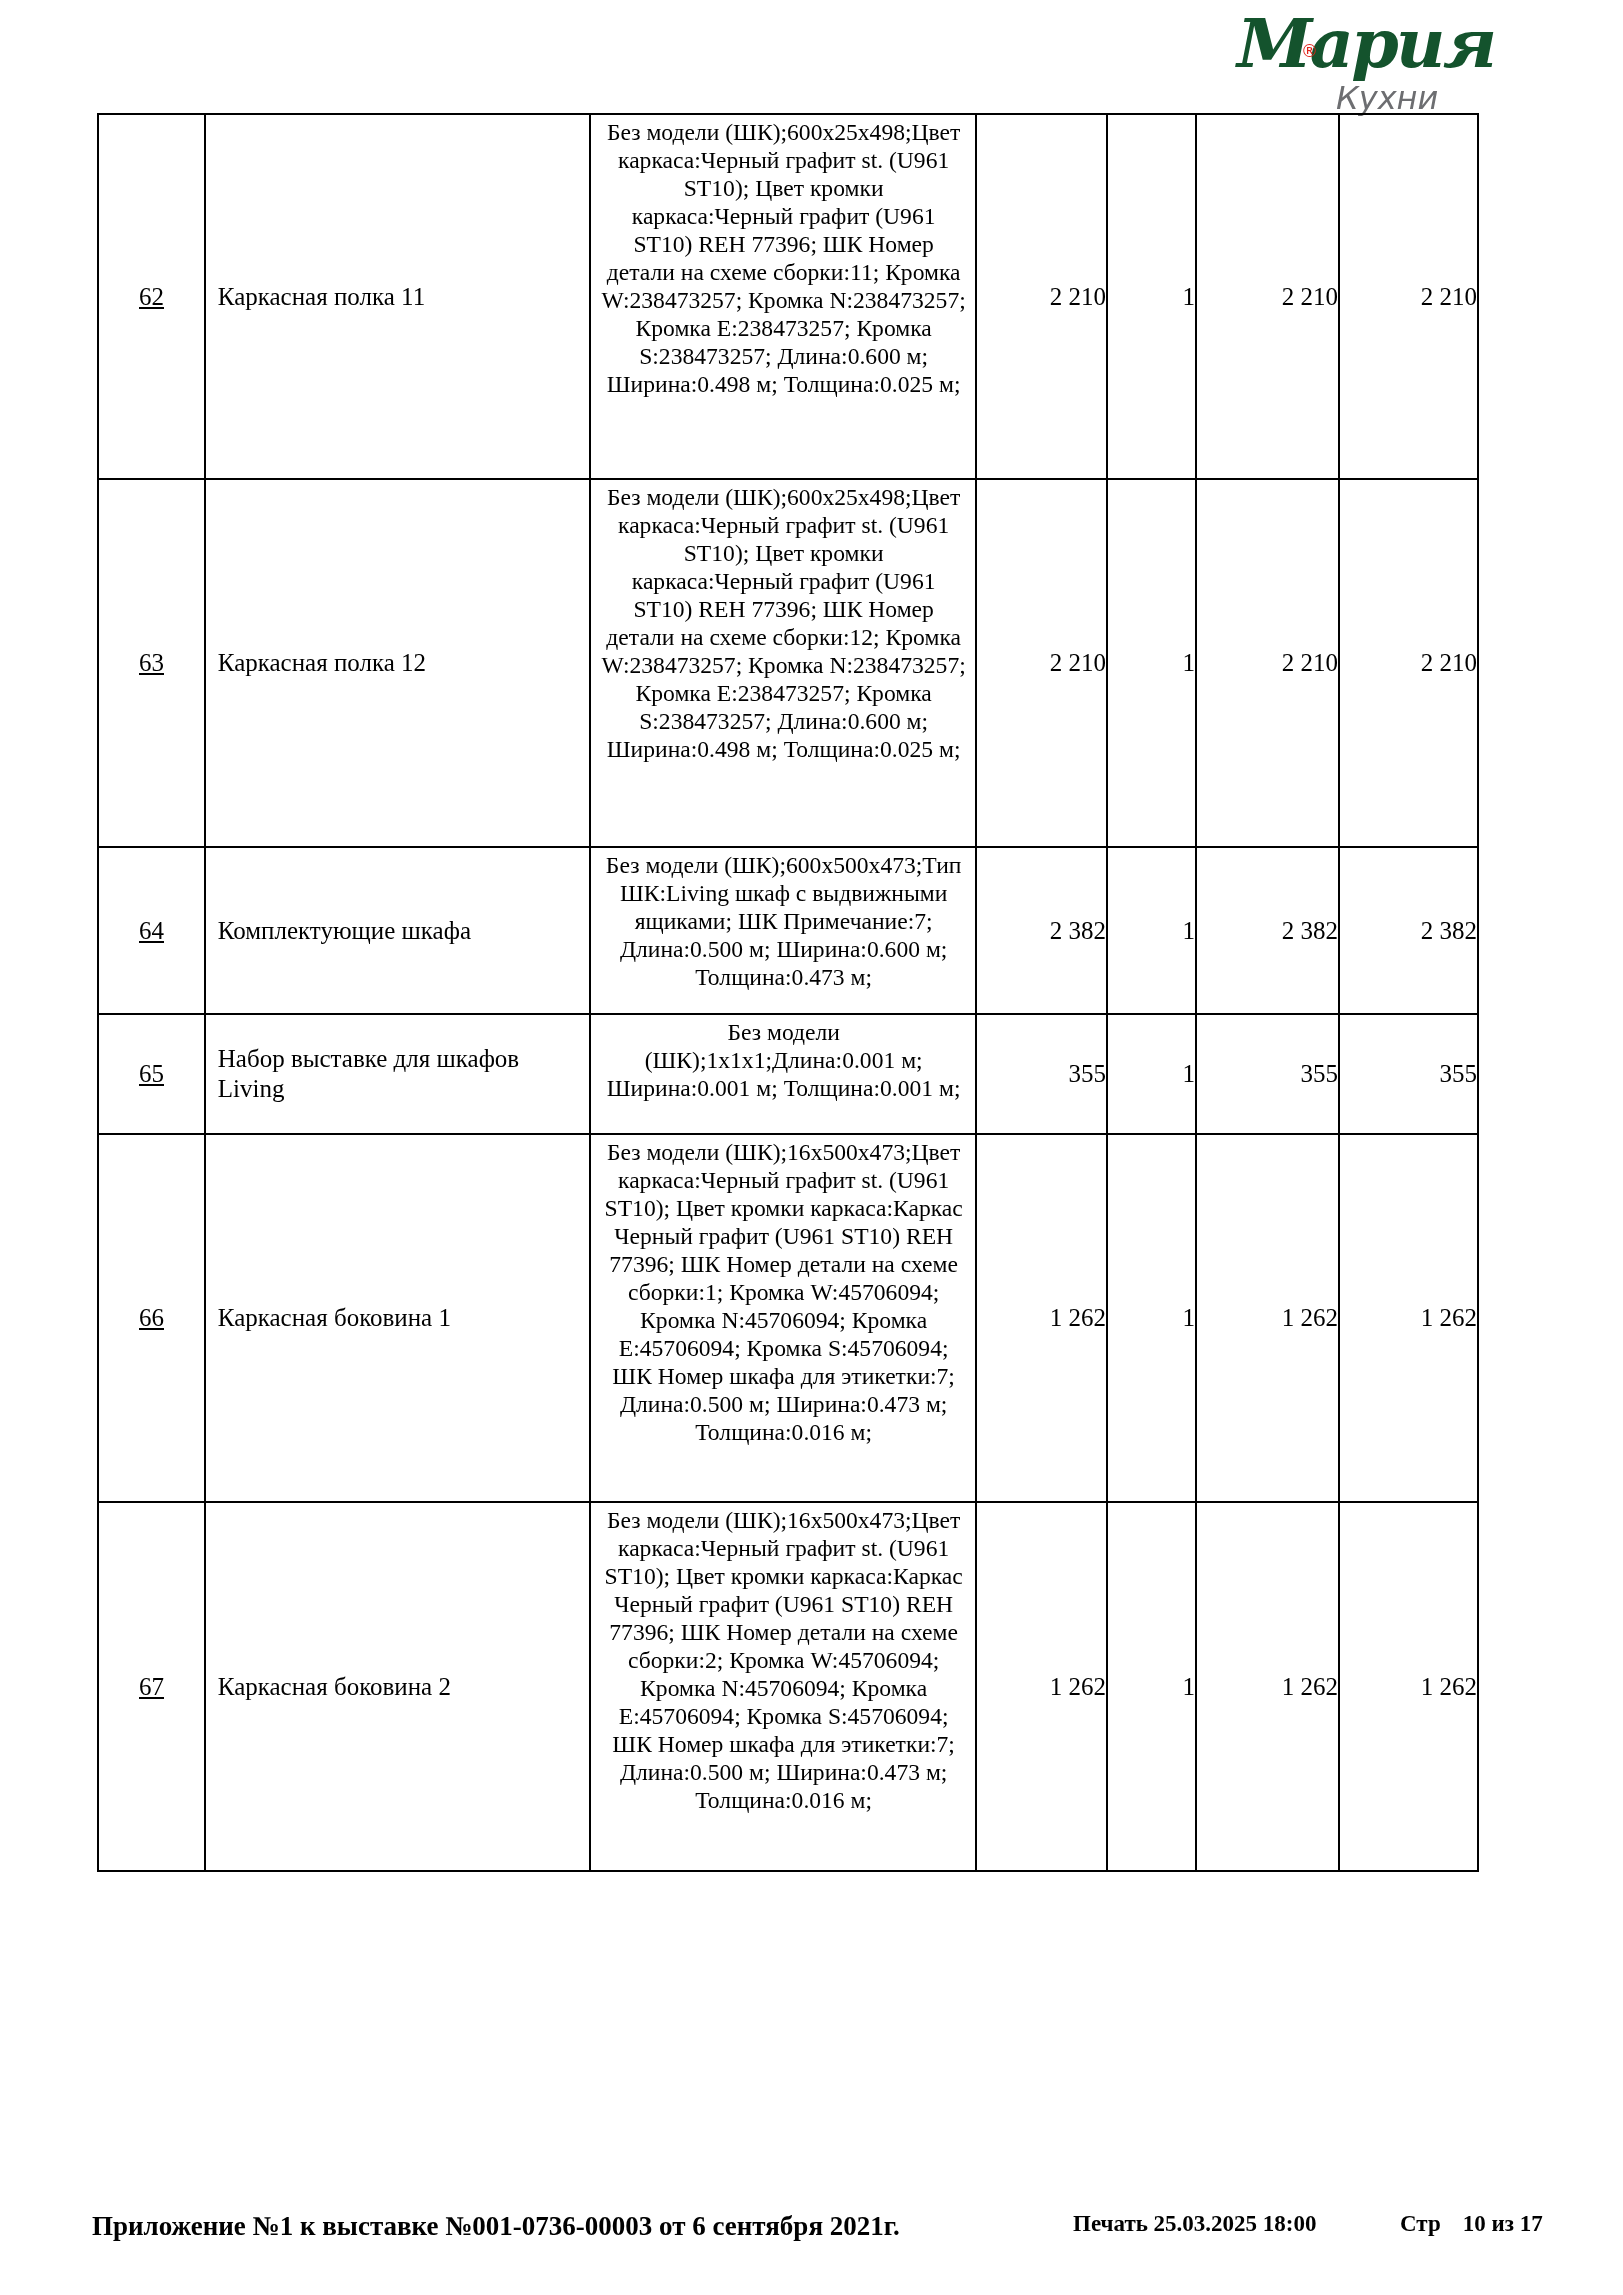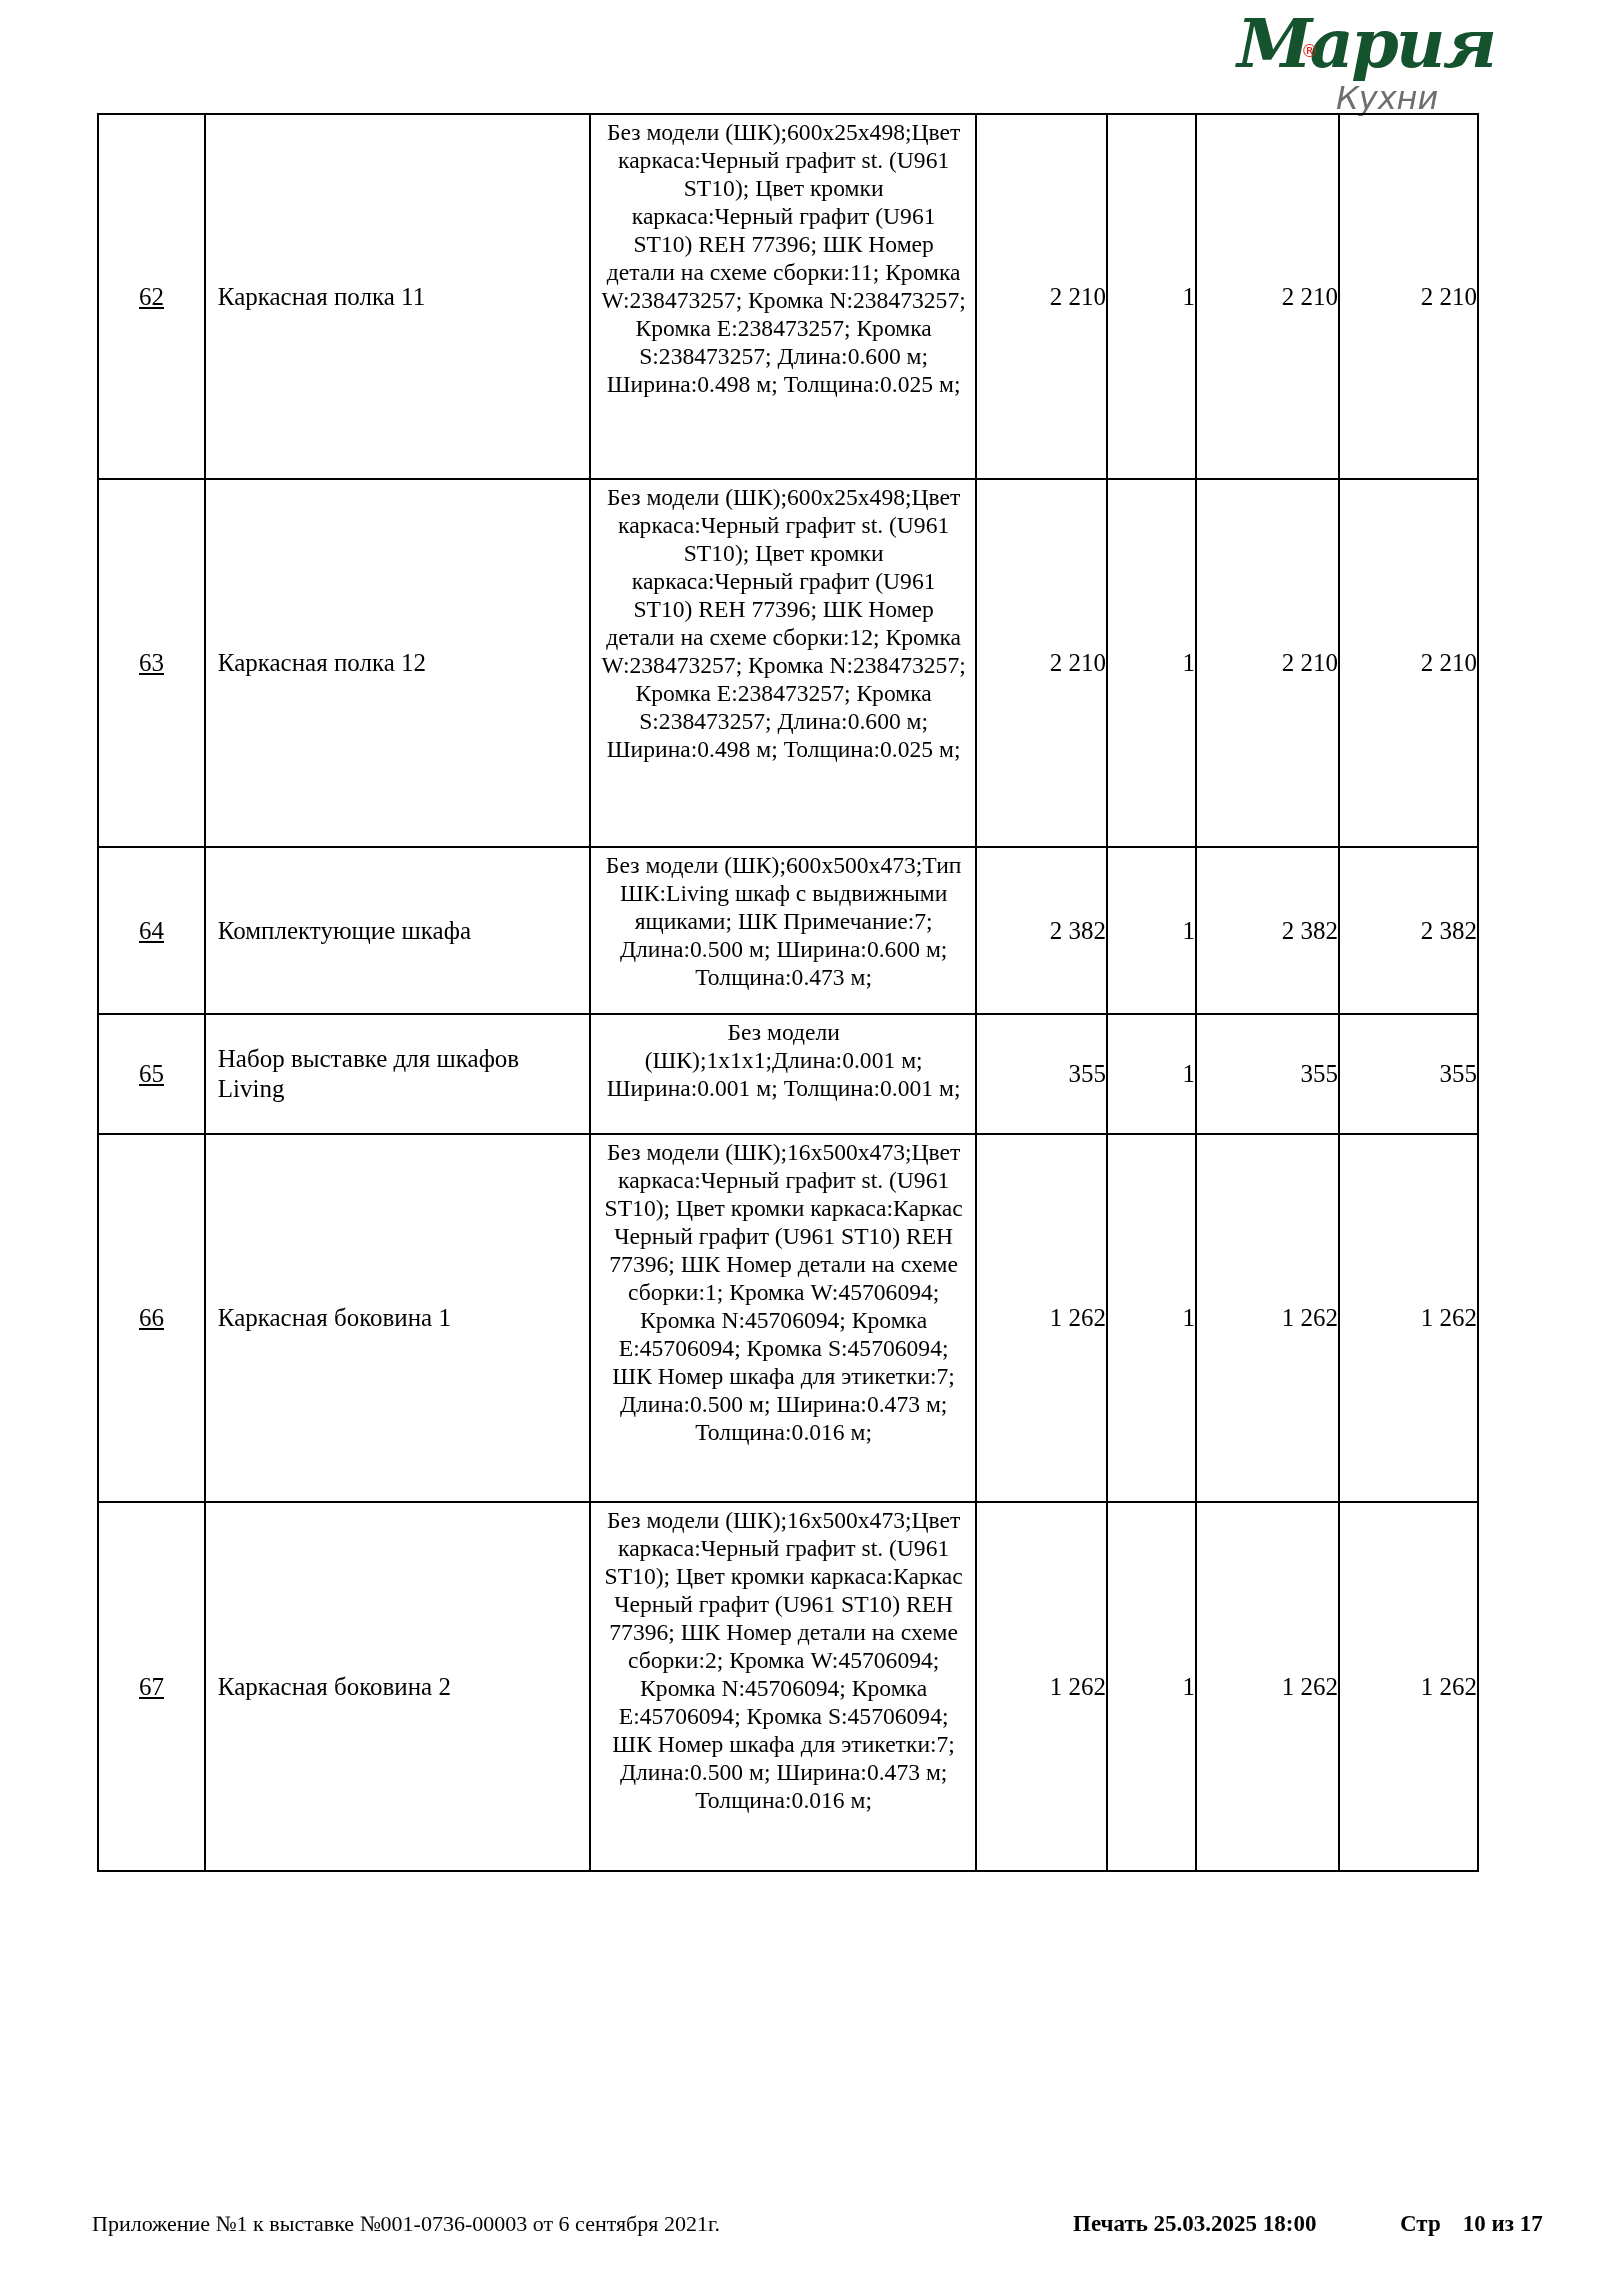--- a/index.html
+++ b/index.html
@@ -106,22 +106,22 @@
     vertical-align:middle;
     font-size:25px;
     white-space:nowrap;
   }
 
   
   .footer-appendix{
     position:absolute;
     left:92px;
     top:2211px;
-    font-size:22px;
-    font-weight:normal;
+    font-size:27px;
+    font-weight:bold;
     white-space:nowrap;
   }
   .footer-print{
     position:absolute;
     left:1073px;
     top:2211px;
     font-size:23px;
     font-weight:bold;
     white-space:nowrap;
   }

